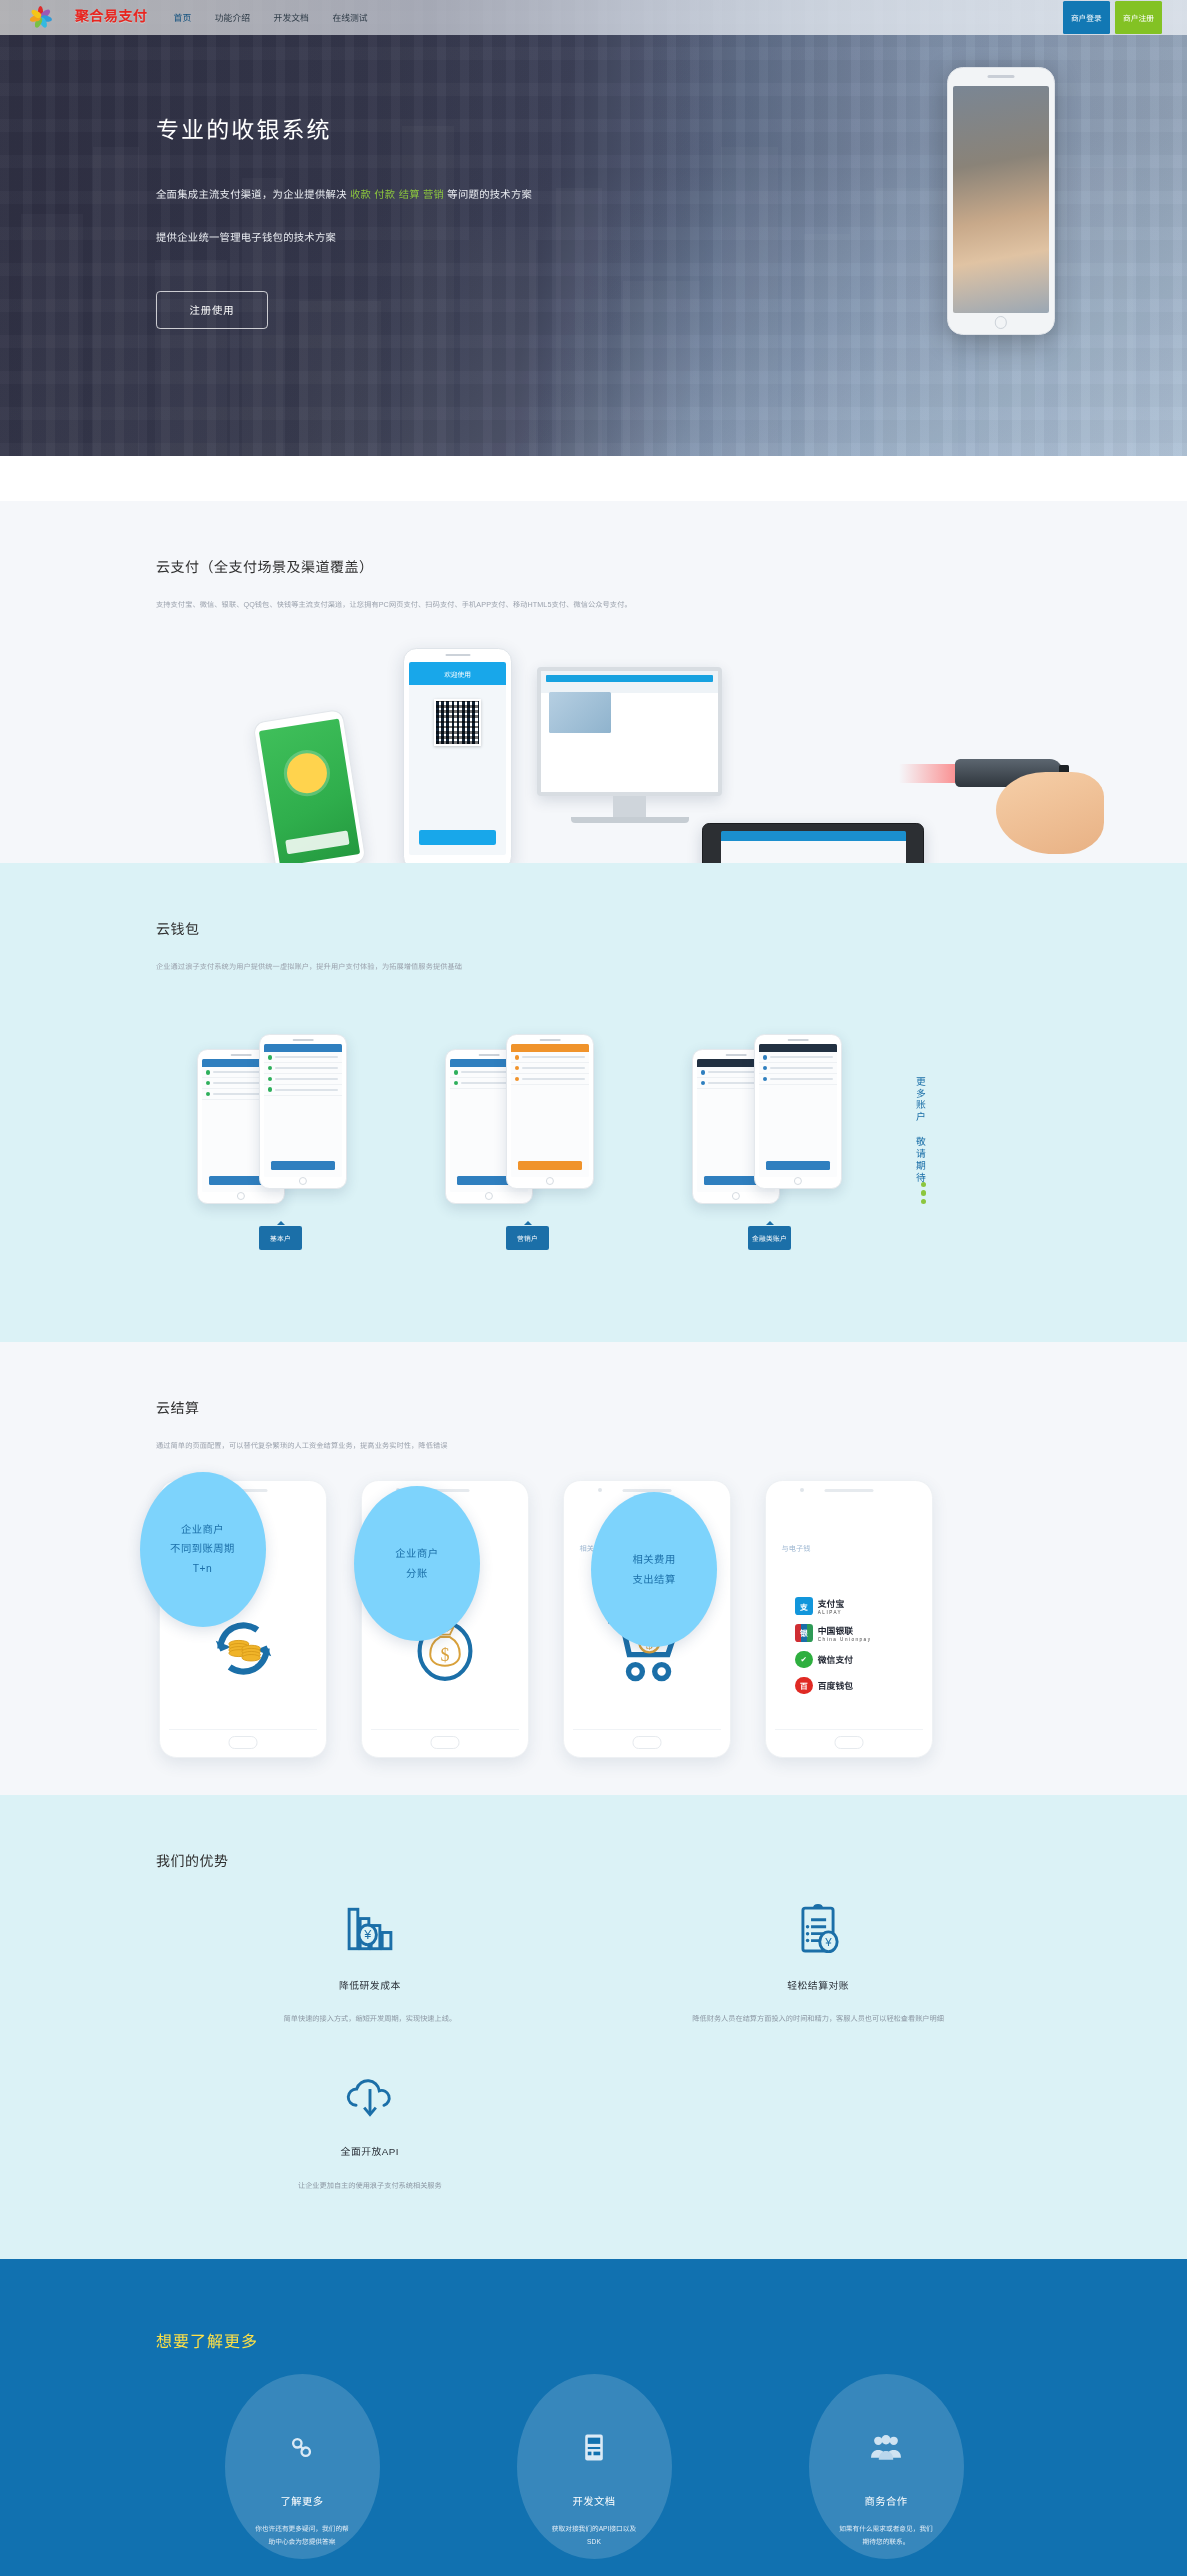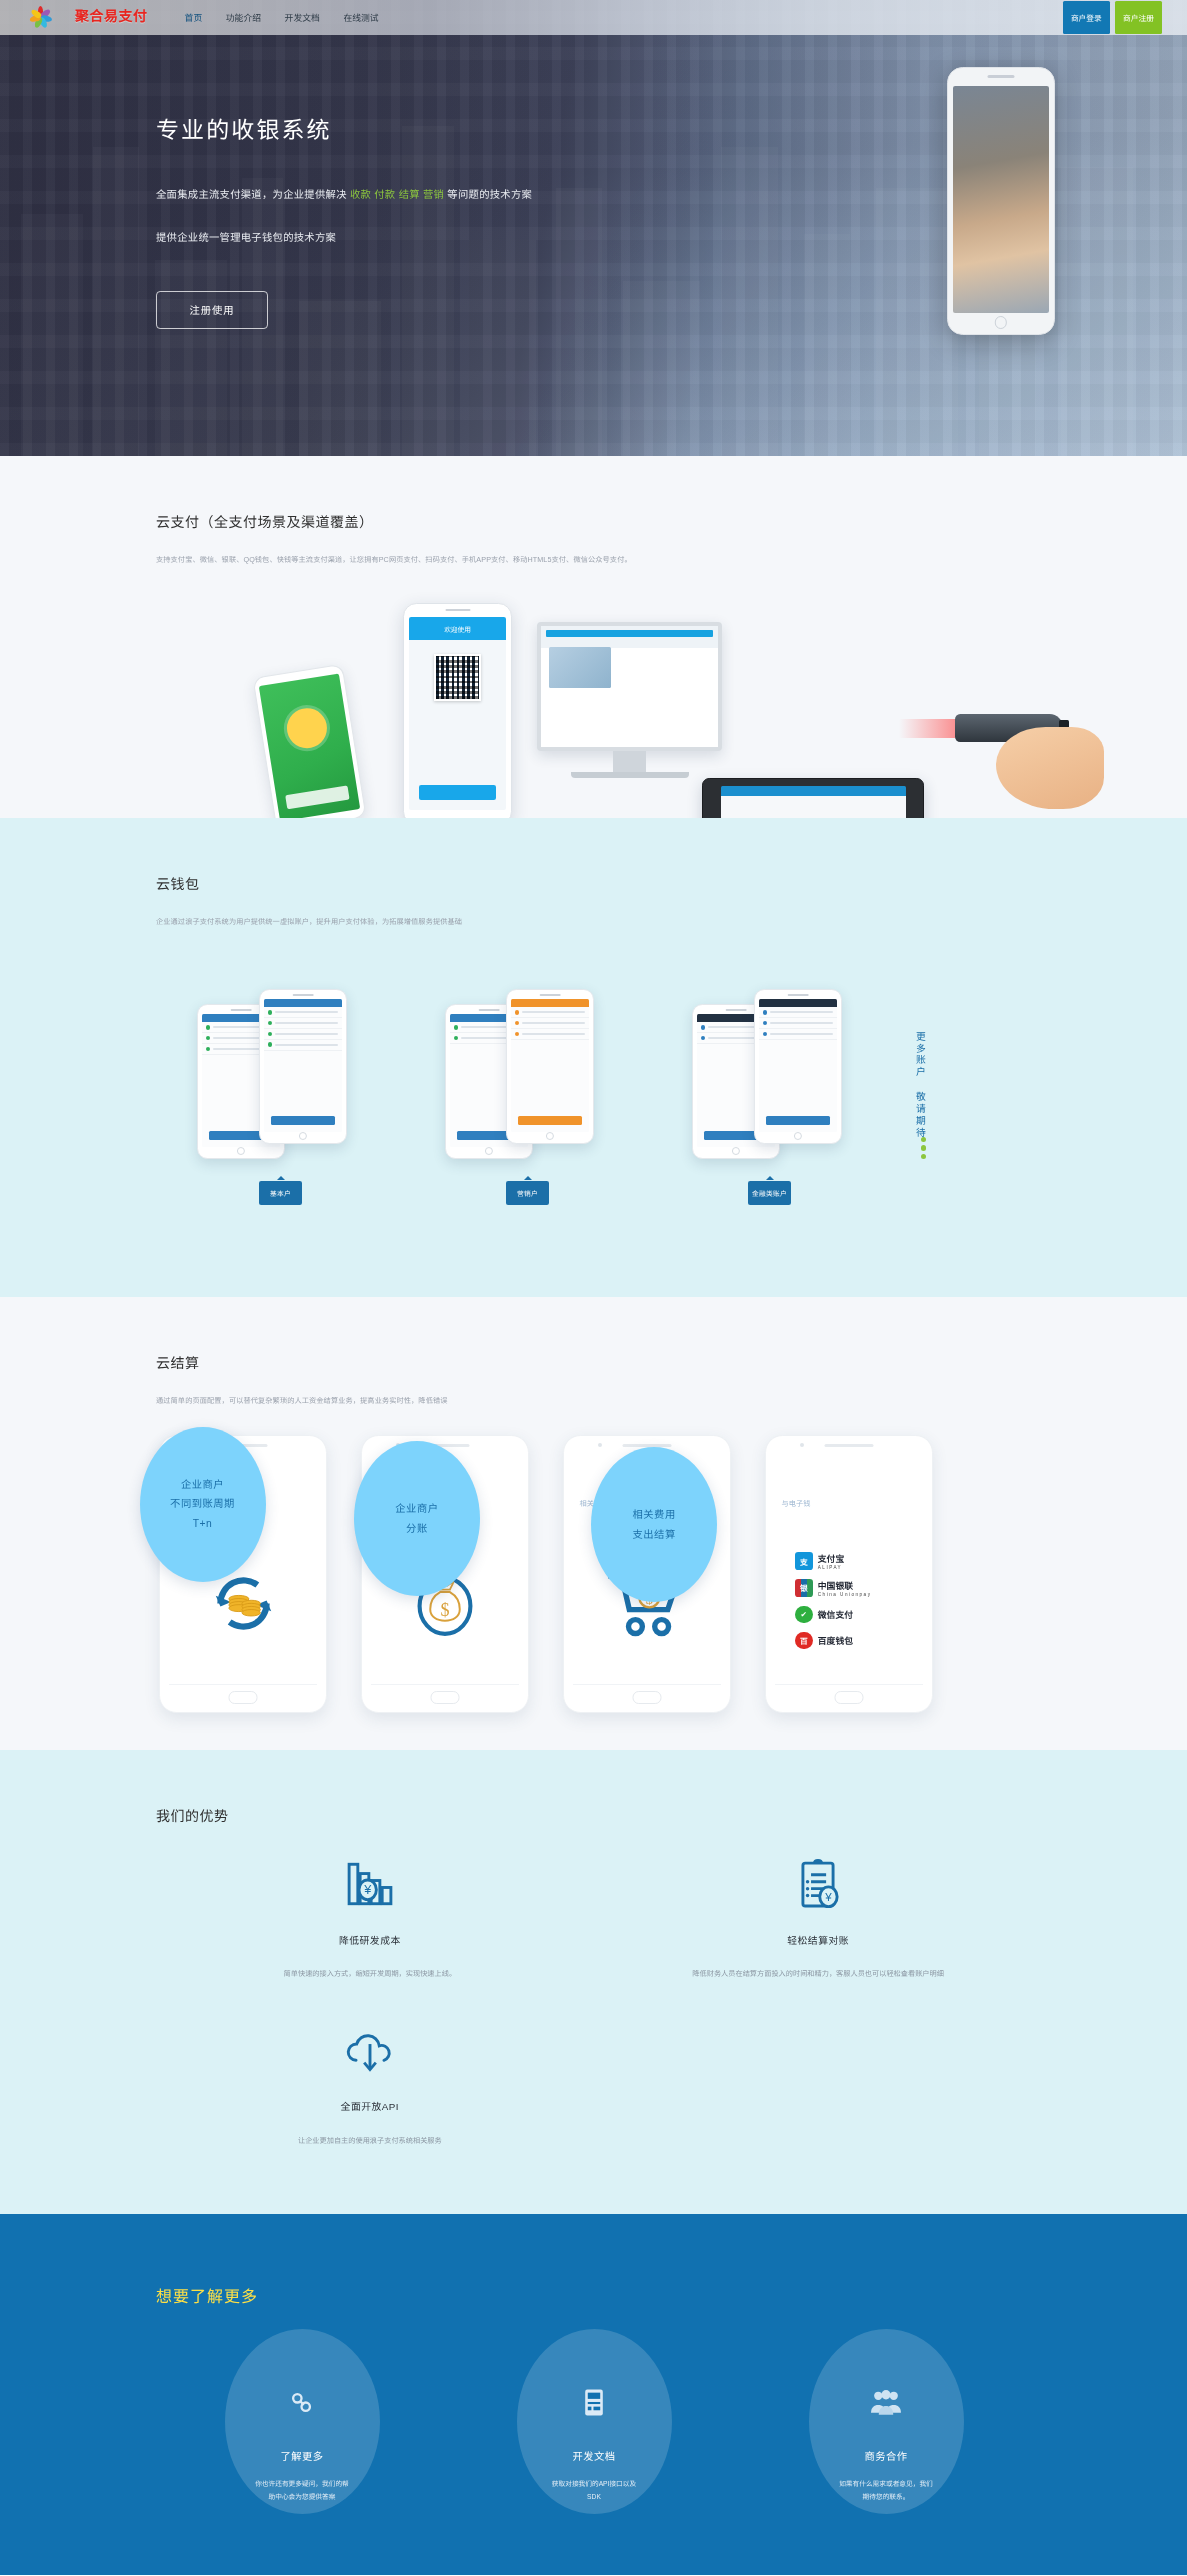--- a/index.html
+++ b/index.html
@@ -30,21 +30,21 @@
   .flower span {
     position: absolute; left: 9.8px; top: 1px;
     width: 5.7px; height: 10.8px; border-radius: 50% 50% 50% 50% / 60% 60% 40% 40%;
     transform-origin: 50% 11.3px;
   }
   .logo-text {
     font-size: 14px; font-weight: bold; color: #e8251f; letter-spacing: 0.5px;
     margin-left: 2.1px; white-space: nowrap;
     text-shadow: 0 0.5px 0 rgba(255,255,255,.35);
   }
-  .nav { display: flex; align-items: center; margin-left: 36px; gap: 21.6px; }
+  .nav { display: flex; align-items: center; margin-left: 25px; gap: 21.6px; }
   .nav a {
     font-size: 8.8px; color: #2d3a46; text-decoration: none; white-space: nowrap;
     padding: 2.1px 1px;
   }
   .nav a.active { color: #14527f; }
   .hdr-btns { margin-left: auto; display: flex; gap: 5.2px; margin-right: 26px; }
   .hdr-btn {
     width: 47px; height: 33px; border: none; cursor: pointer;
     color: #fff; font-size: 7.7px; font-family: inherit;
     display: flex; align-items: center; justify-content: center;
@@ -122,21 +122,21 @@
   .sec-head { padding-top: 55px; }
   .sec-title {
     font-size: 14px; color: #303030; font-weight: normal; letter-spacing: 0.5px;
   }
   .sec-desc {
     margin-top: 21.6px; font-size: 7.2px; color: #9aa1ac; letter-spacing: 0.1px;
     line-height: 13.4px; max-width: 804px;
   }
 
   
-  .sec-pay { background: #f5f7fa; height: 362px; }
+  .sec-pay { background: #f5f7fa; height: 362px; margin-top: 45px; }
   .pay-art {
     position: relative; height: 289px; margin-top: 21.6px;
   }
   
   .gph {
     position:absolute; left:108px; top:82px; width:91px; height:155px;
     border-radius:11.3px; background:#fff; border:1px solid #e2e6ea;
     box-shadow:0 4.1px 13.4px rgba(30,50,80,.13); transform: rotate(-9deg);
     padding:8.2px 4.1px;
   }

